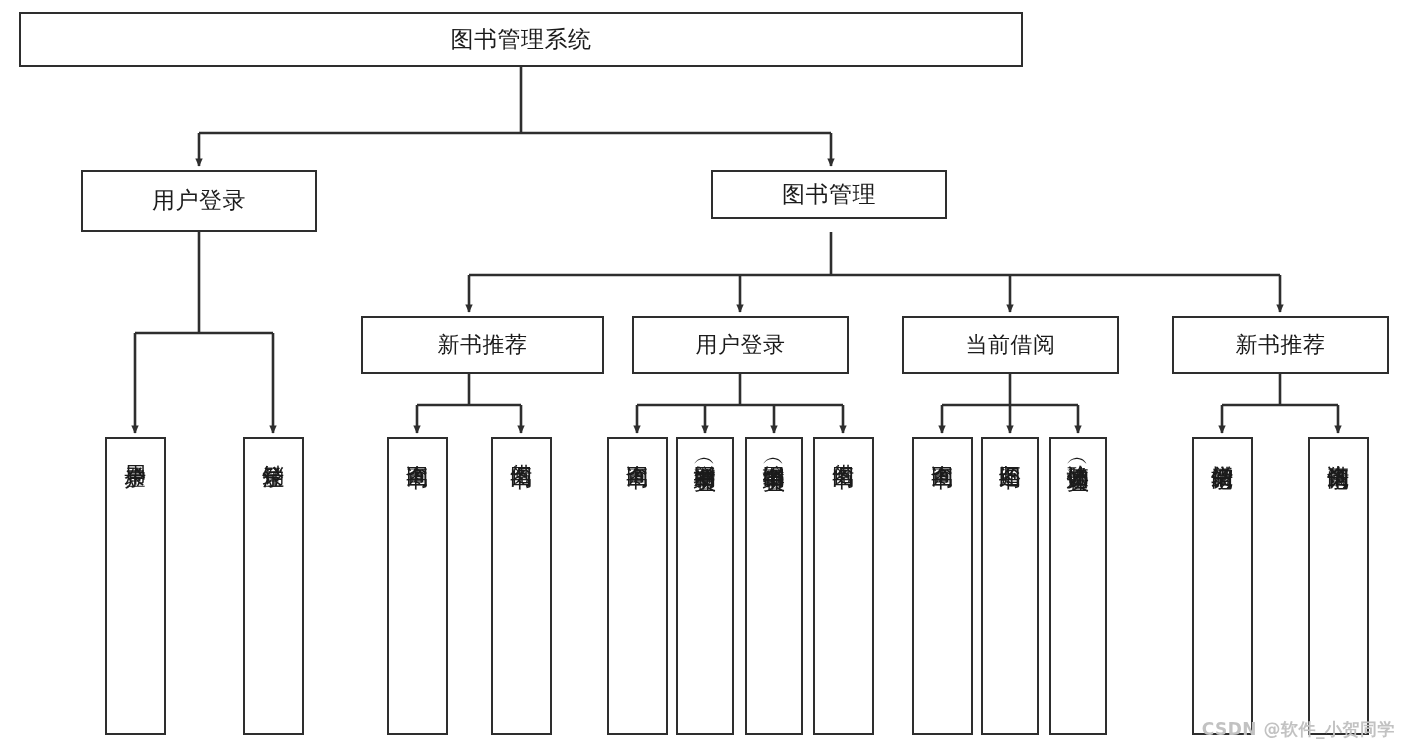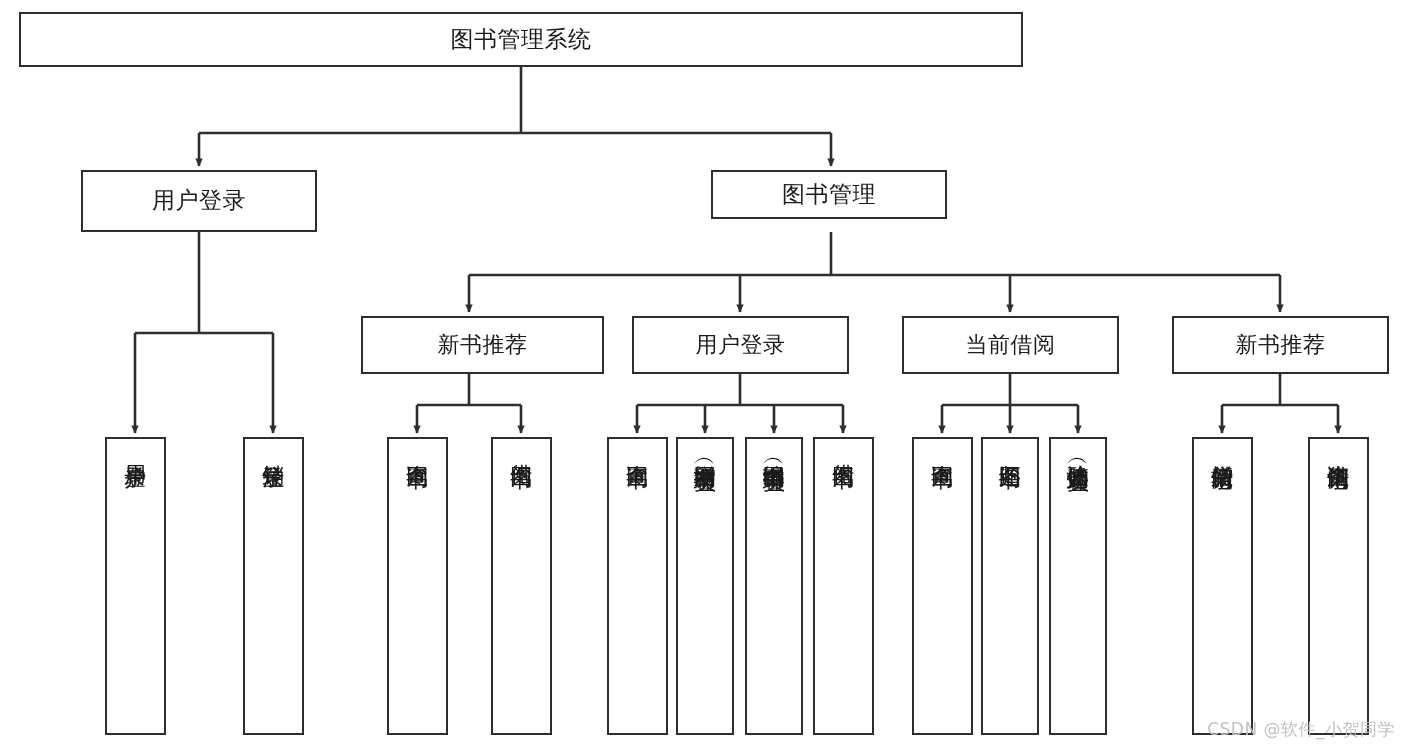--- a/index.html
+++ b/index.html
@@ -66,20 +66,21 @@
   .watermark {
     position: absolute;
     right: 10px;
     bottom: 6px;
     font-size: 17px;
     color: #c2c2c2;
     letter-spacing: 0.5px;
     z-index: 6;
     white-space: nowrap;
     font-family: "DejaVu Sans", "Liberation Sans", sans-serif;
+    font-weight: bold;
   }
 </style>
 </head>
 <body>
 
 <div id="diagram-root">
 
   <svg id="edges-layer" viewBox="0 0 1405 747" xmlns="http://www.w3.org/2000/svg">
     <defs>
       <marker id="arrowhead" markerWidth="9" markerHeight="9" refX="7.6" refY="4" orient="auto" markerUnits="userSpaceOnUse">

